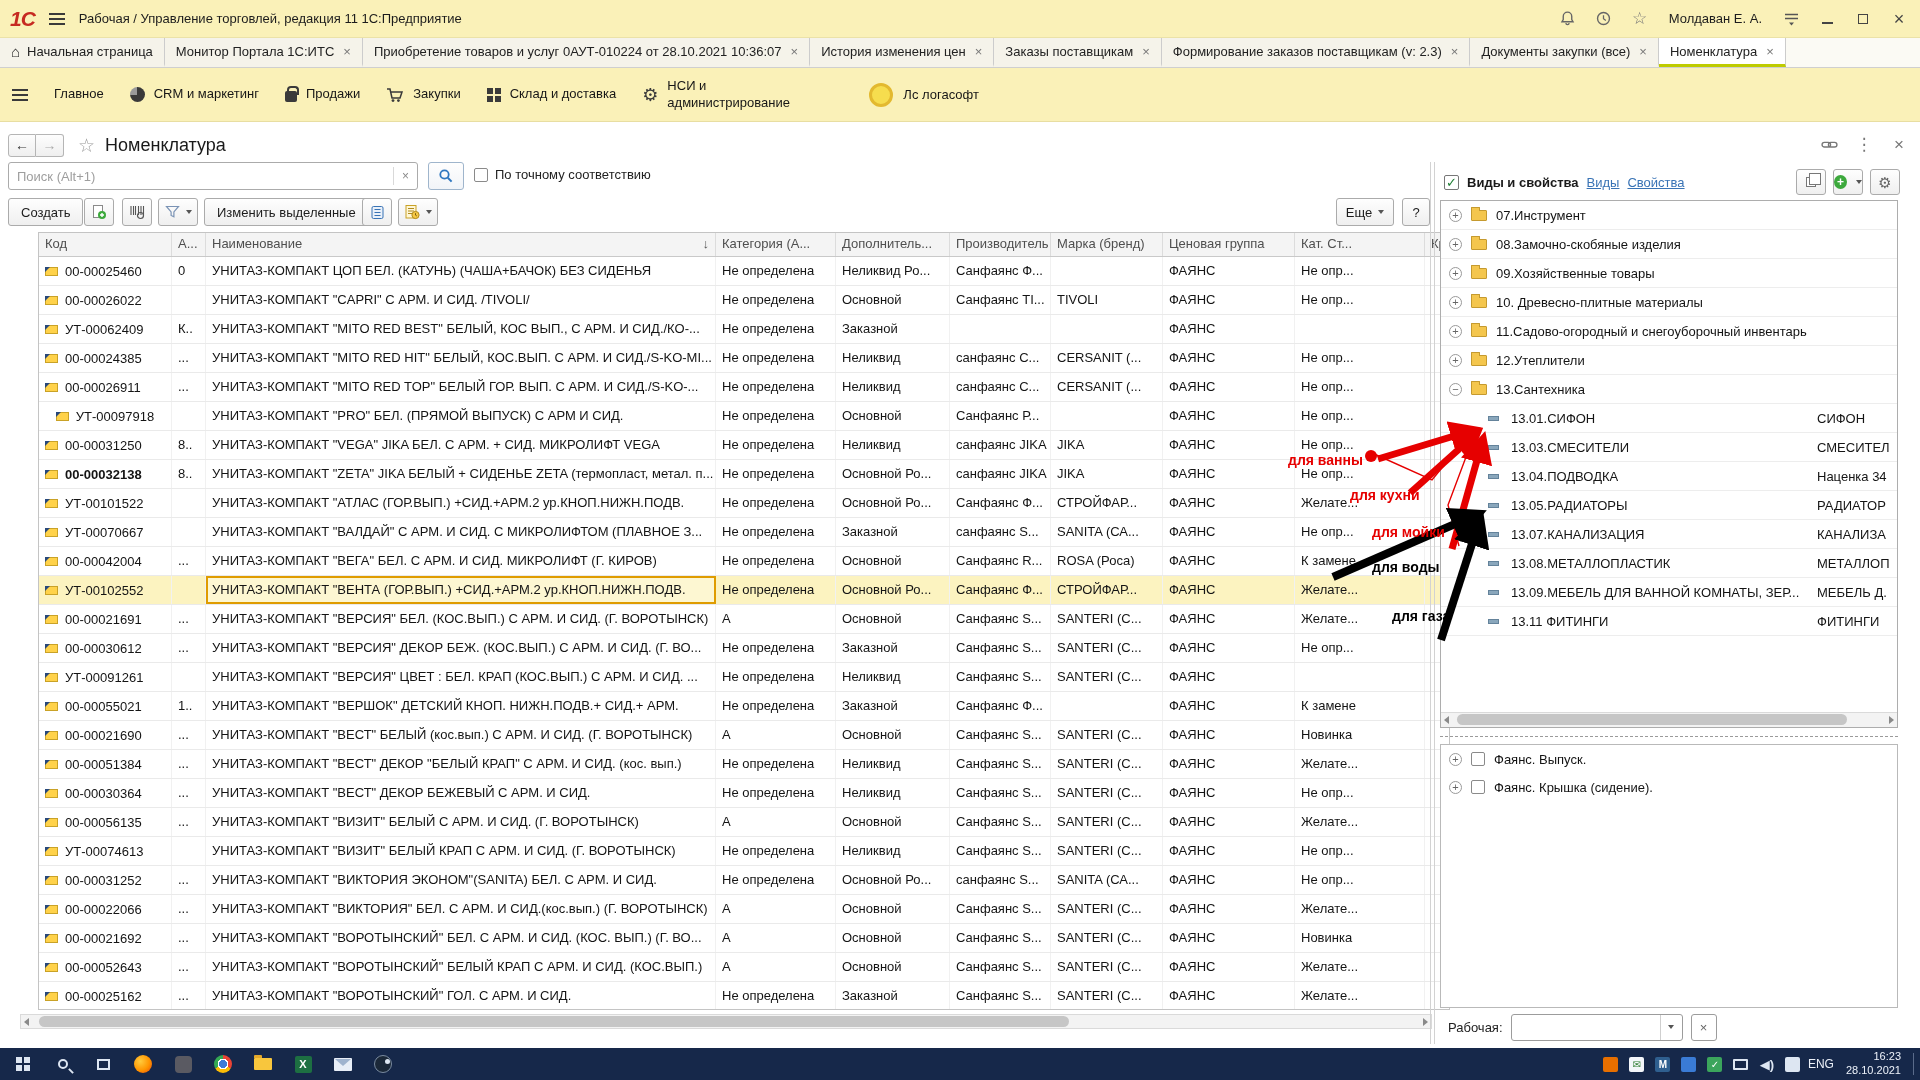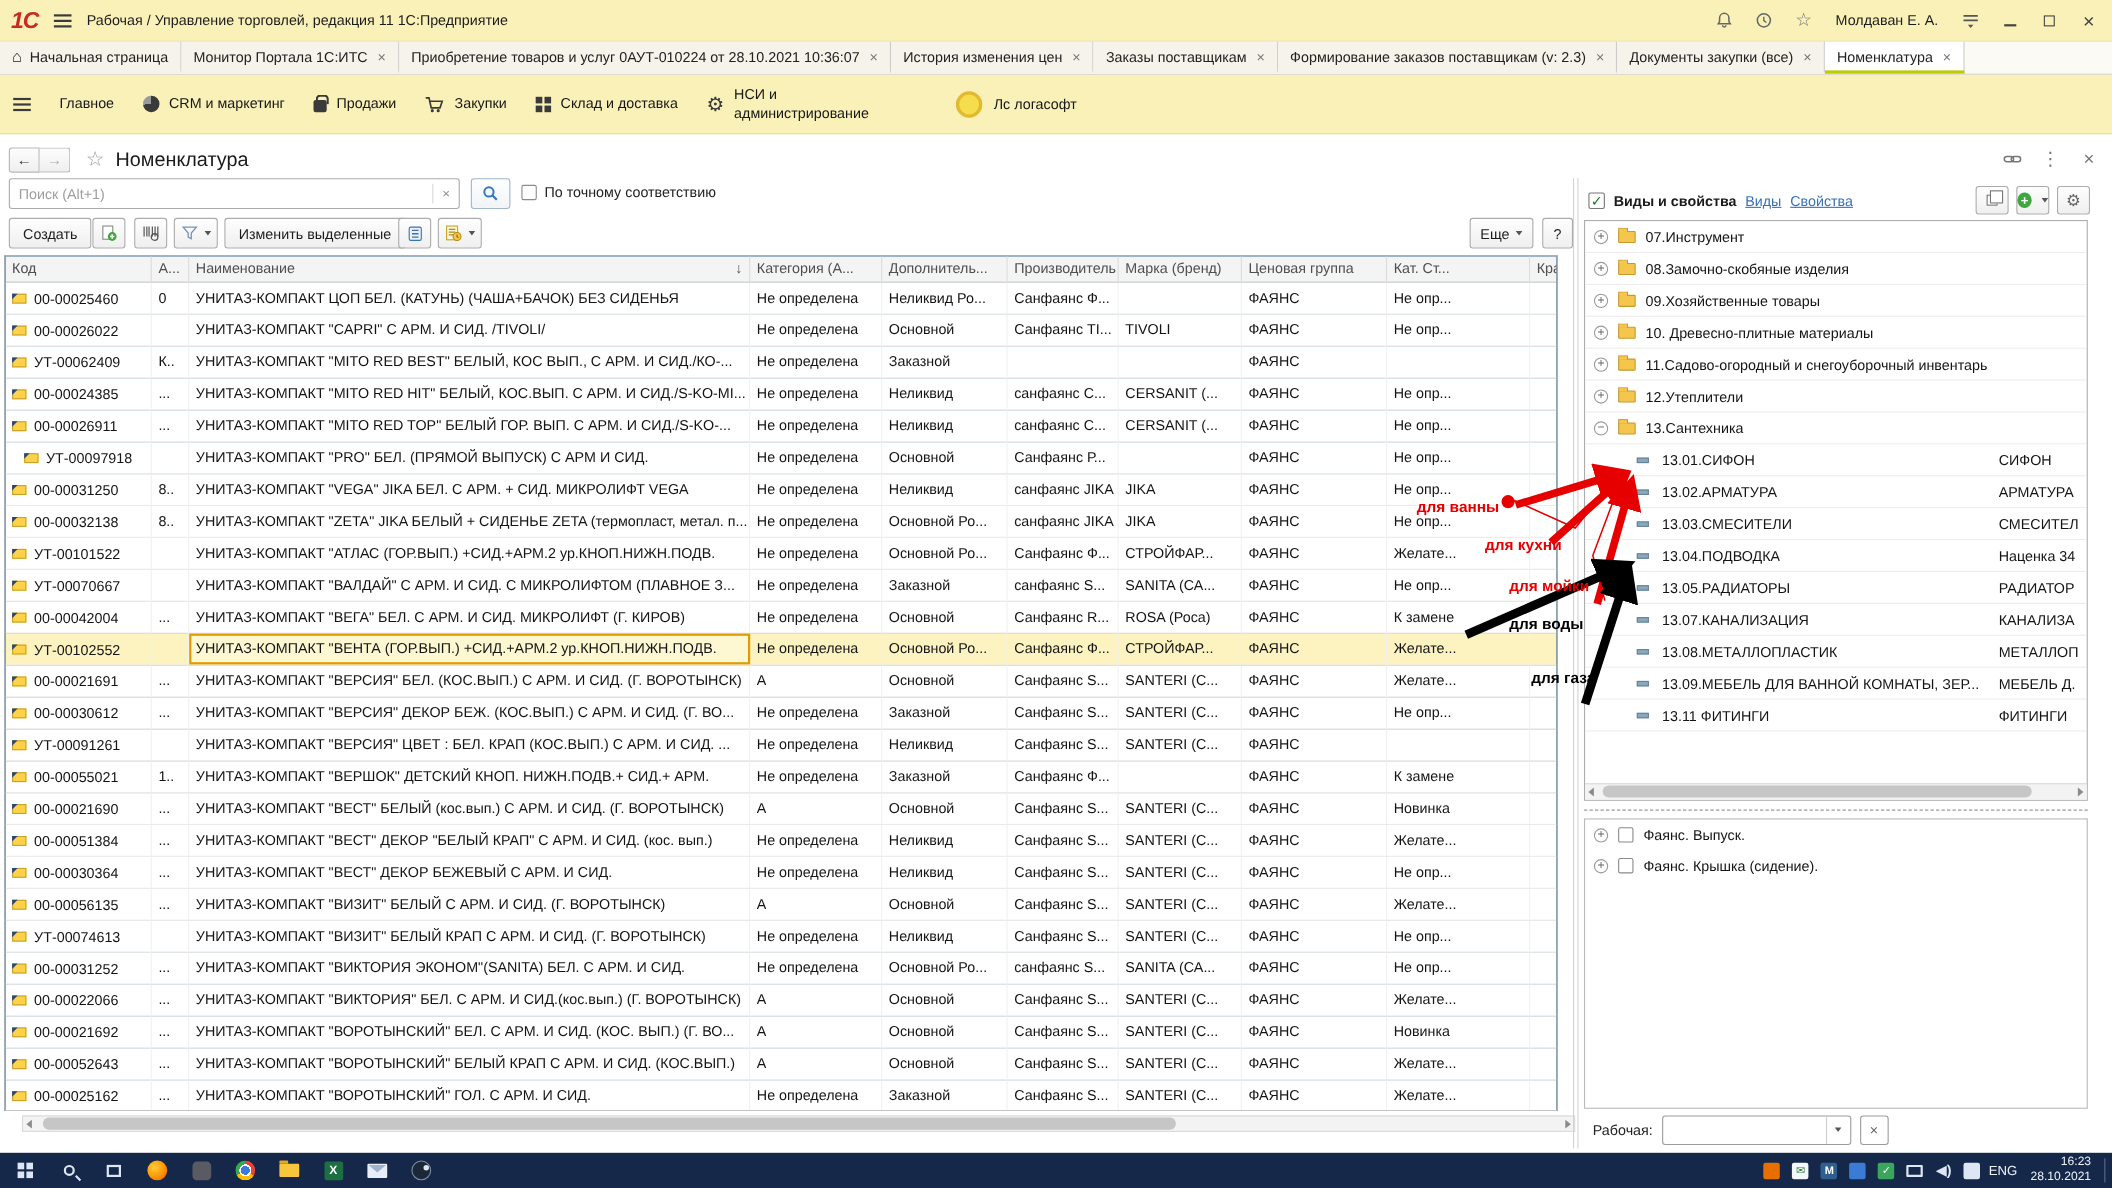--- a/index.html
+++ b/index.html
@@ -54,21 +54,21 @@
 #search-btn{position:absolute;left:428px;top:2px;width:36px;height:28px;border:1px solid #9FB5CC;border-radius:3px;background:linear-gradient(#FEFEFE,#F1F4F8);display:flex;align-items:center;justify-content:center}
 #exact-wrap{position:absolute;left:474px;top:7px;display:flex;align-items:center;gap:7px}
 .cb{width:14px;height:14px;border:1px solid #8a8a8a;background:#fff;border-radius:2px;flex:none}
 #exact-label{font-size:13px;color:#222}
 
 #toolbarrow{position:absolute;left:0;top:196px;width:1432px;height:32px}
 .btn{position:absolute;top:2px;height:28px;border:1px solid #ABABAB;border-radius:3px;background:linear-gradient(#FEFEFE,#EFEFEF);font-size:13px;color:#1c1c1c;display:flex;align-items:center;justify-content:center;padding:0 12px}
 .ibtn{padding:0;display:flex;align-items:center;justify-content:center}
 .caret{width:0;height:0;border-left:3.5px solid transparent;border-right:3.5px solid transparent;border-top:4px solid #555;margin-left:6px}
 
-#grid{position:absolute;left:4px;top:232px;width:1412px;height:778px;border:1px solid #C4C4C4;background:#0c4a6e;overflow:hidden}
+#grid{position:absolute;left:38px;top:232px;width:1412px;height:778px;border:1px solid #C4C4C4;background:#737373;overflow:hidden}
 #thead{display:flex;height:24px;background:#F4F4F4;border-bottom:1px solid #C9C9C9}
 .hcell{flex:none;font-size:13px;color:#4f4f4f;padding:3px 6px 0;border-right:1px solid #DCDCDC;white-space:nowrap;overflow:hidden;display:flex}
 .sort{margin-left:auto;color:#555}
 .trow{display:flex;height:29px;border-bottom:1px solid #EAEAEA;background:#fff}
 .tcell{flex:none;font-size:13px;color:#141414;padding:6px 6px 0;border-right:1px solid #F1F1F1;white-space:nowrap;overflow:hidden}
 .trow.sel{background:#FCF3C0}
 .trow.sel .curcell{outline:2px solid #DF9C00;outline-offset:-2px;background:#FDF7D2}
 .tcell.codecell{display:flex;align-items:center;padding-top:0;gap:7px}
 .item-icon{width:13px;height:9px;background:#FFD24A;border:1px solid #C9A227;position:relative;flex:none}
 .item-icon::before{content:"";position:absolute;left:-1px;top:-1px;border-top:5px solid #27477A;border-right:5px solid transparent}
@@ -479,21 +479,21 @@
           <div class="tcell namecell" style="width: 510px;">УНИТАЗ-КОМПАКТ "VEGA" JIKA БЕЛ. С АРМ. + СИД. МИКРОЛИФТ VEGA</div>
           <div class="tcell" style="width: 120px;">Не определена</div>
           <div class="tcell" style="width: 114px;">Неликвид</div>
           <div class="tcell" style="width: 101px;">санфаянс JIKA</div>
           <div class="tcell" style="width: 112px;">JIKA</div>
           <div class="tcell" style="width: 132px;">ФАЯНС</div>
           <div class="tcell" style="width: 130px;">Не опр...</div>
           <div class="tcell" style="width: 26px;"></div>
         </div>
         <div class="trow">
-          <div class="tcell codecell" style="width: 133px;">
+          <div class="tcell codecell" style="width: 133px; font-weight: bold;">
             <div class="item-icon"></div>
             <span>00-00032138</span>
           </div>
           <div class="tcell" style="width: 34px;">8..</div>
           <div class="tcell namecell" style="width: 510px;">УНИТАЗ-КОМПАКТ "ZETA" JIKA БЕЛЫЙ + СИДЕНЬЕ ZETA (термопласт, метал. п...</div>
           <div class="tcell" style="width: 120px;">Не определена</div>
           <div class="tcell" style="width: 114px;">Основной Ро...</div>
           <div class="tcell" style="width: 101px;">санфаянс JIKA</div>
           <div class="tcell" style="width: 112px;">JIKA</div>
           <div class="tcell" style="width: 132px;">ФАЯНС</div>
@@ -833,25 +833,20 @@
       </div>
       <div class="tree-row group">
         <div class="expander">−</div>
         <div class="folder-icon"></div>
         <div class="tree-label">13.Сантехника</div>
       </div>
       <div class="tree-row child">
         <div class="dash-icon"></div>
         <div class="tree-label">13.01.СИФОН</div>
         <div class="tree-value">СИФОН</div>
-      </div>
-      <div class="tree-row child">
-        <div class="dash-icon"></div>
-        <div class="tree-label">13.02.АРМАТУРА</div>
-        <div class="tree-value">АРМАТУРА</div>
       </div>
       <div class="tree-row child">
         <div class="dash-icon"></div>
         <div class="tree-label">13.03.СМЕСИТЕЛИ</div>
         <div class="tree-value">СМЕСИТЕЛ</div>
       </div>
       <div class="tree-row child">
         <div class="dash-icon"></div>
         <div class="tree-label">13.04.ПОДВОДКА</div>
         <div class="tree-value">Наценка 34</div>

